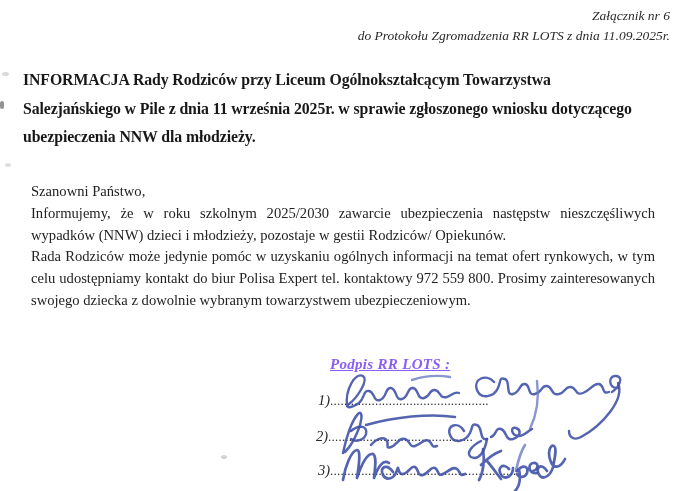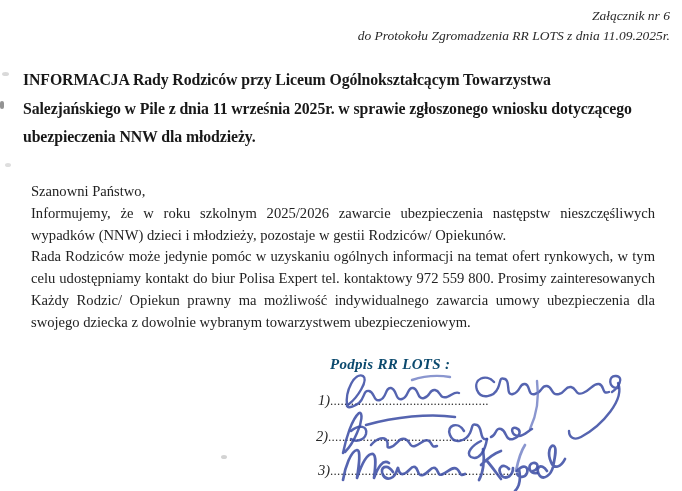--- a/index.html
+++ b/index.html
@@ -39,21 +39,21 @@
     color:#222;
     margin-left:10px;
   }
   .bline{white-space:nowrap;}
   .bline.just{text-align:justify;text-align-last:justify;}
   
   .sig-heading{
     left:330px;top:356px;
     font-weight:bold;font-style:italic;
     font-size:15px;letter-spacing:0.3px;
-    color:#0c4a6e;white-space:nowrap;
+    color:#8b5cf6;white-space:nowrap;text-decoration:underline;
   }
   .sig-row{white-space:nowrap;font-size:14px;color:#262626;}
   .sig-row .num{font-style:italic;font-size:14.5px;}
   .sig-row .dots{font-size:13px;letter-spacing:0.2px;color:#333;}
   .sig-row1{left:318px;top:392px;}
   .sig-row2{left:316px;top:428px;}
   .sig-row3{left:318px;top:462px;}
   
   .ink-layer{left:0;top:0;pointer-events:none;}
   .ink-layer path{fill:none;stroke-linecap:round;stroke-linejoin:round;}
@@ -77,25 +77,24 @@
   </div>
 
   <div class="abs doc-title">
     <div class="tline">INFORMACJA Rady Rodziców przy Liceum Ogólnokształcącym Towarzystwa</div>
     <div class="tline">Salezjańskiego w Pile z dnia 11 września 2025r. w sprawie zgłoszonego wniosku dotyczącego</div>
     <div class="tline">ubezpieczenia NNW dla młodzieży.</div>
   </div>
 
   <div class="abs doc-body">
     <div class="bline">Szanowni Państwo,</div>
-    <div class="bline just">Informujemy, że w roku szkolnym 2025/2026 zawarcie ubezpieczenia następstw nieszczęśliwych</div>
+    <div class="bline just">Informujemy, że w roku szkolnym 2025/2030 zawarcie ubezpieczenia następstw nieszczęśliwych</div>
     <div class="bline">wypadków (NNW) dzieci i młodzieży, pozostaje w gestii Rodziców/ Opiekunów.</div>
     <div class="bline just">Rada Rodziców może jedynie pomóc w uzyskaniu ogólnych informacji na temat ofert rynkowych, w tym</div>
     <div class="bline just">celu udostępniamy kontakt do biur Polisa Expert tel. kontaktowy 972 559 800. Prosimy zainteresowanych</div>
-    <div class="bline just">Każdy Rodzic/ Opiekun prawny ma możliwość indywidualnego zawarcia umowy ubezpieczenia dla</div>
     <div class="bline">swojego dziecka z dowolnie wybranym towarzystwem ubezpieczeniowym.</div>
   </div>
 
   <div class="abs sig-heading">Podpis  RR LOTS :</div>
 
   <div class="abs sig-row sig-row1">
     <span class="num">1)</span><span class="dots">..............................................</span>
   </div>
   <div class="abs sig-row sig-row2">
     <span class="num">2)</span><span class="dots">..........................................</span>

